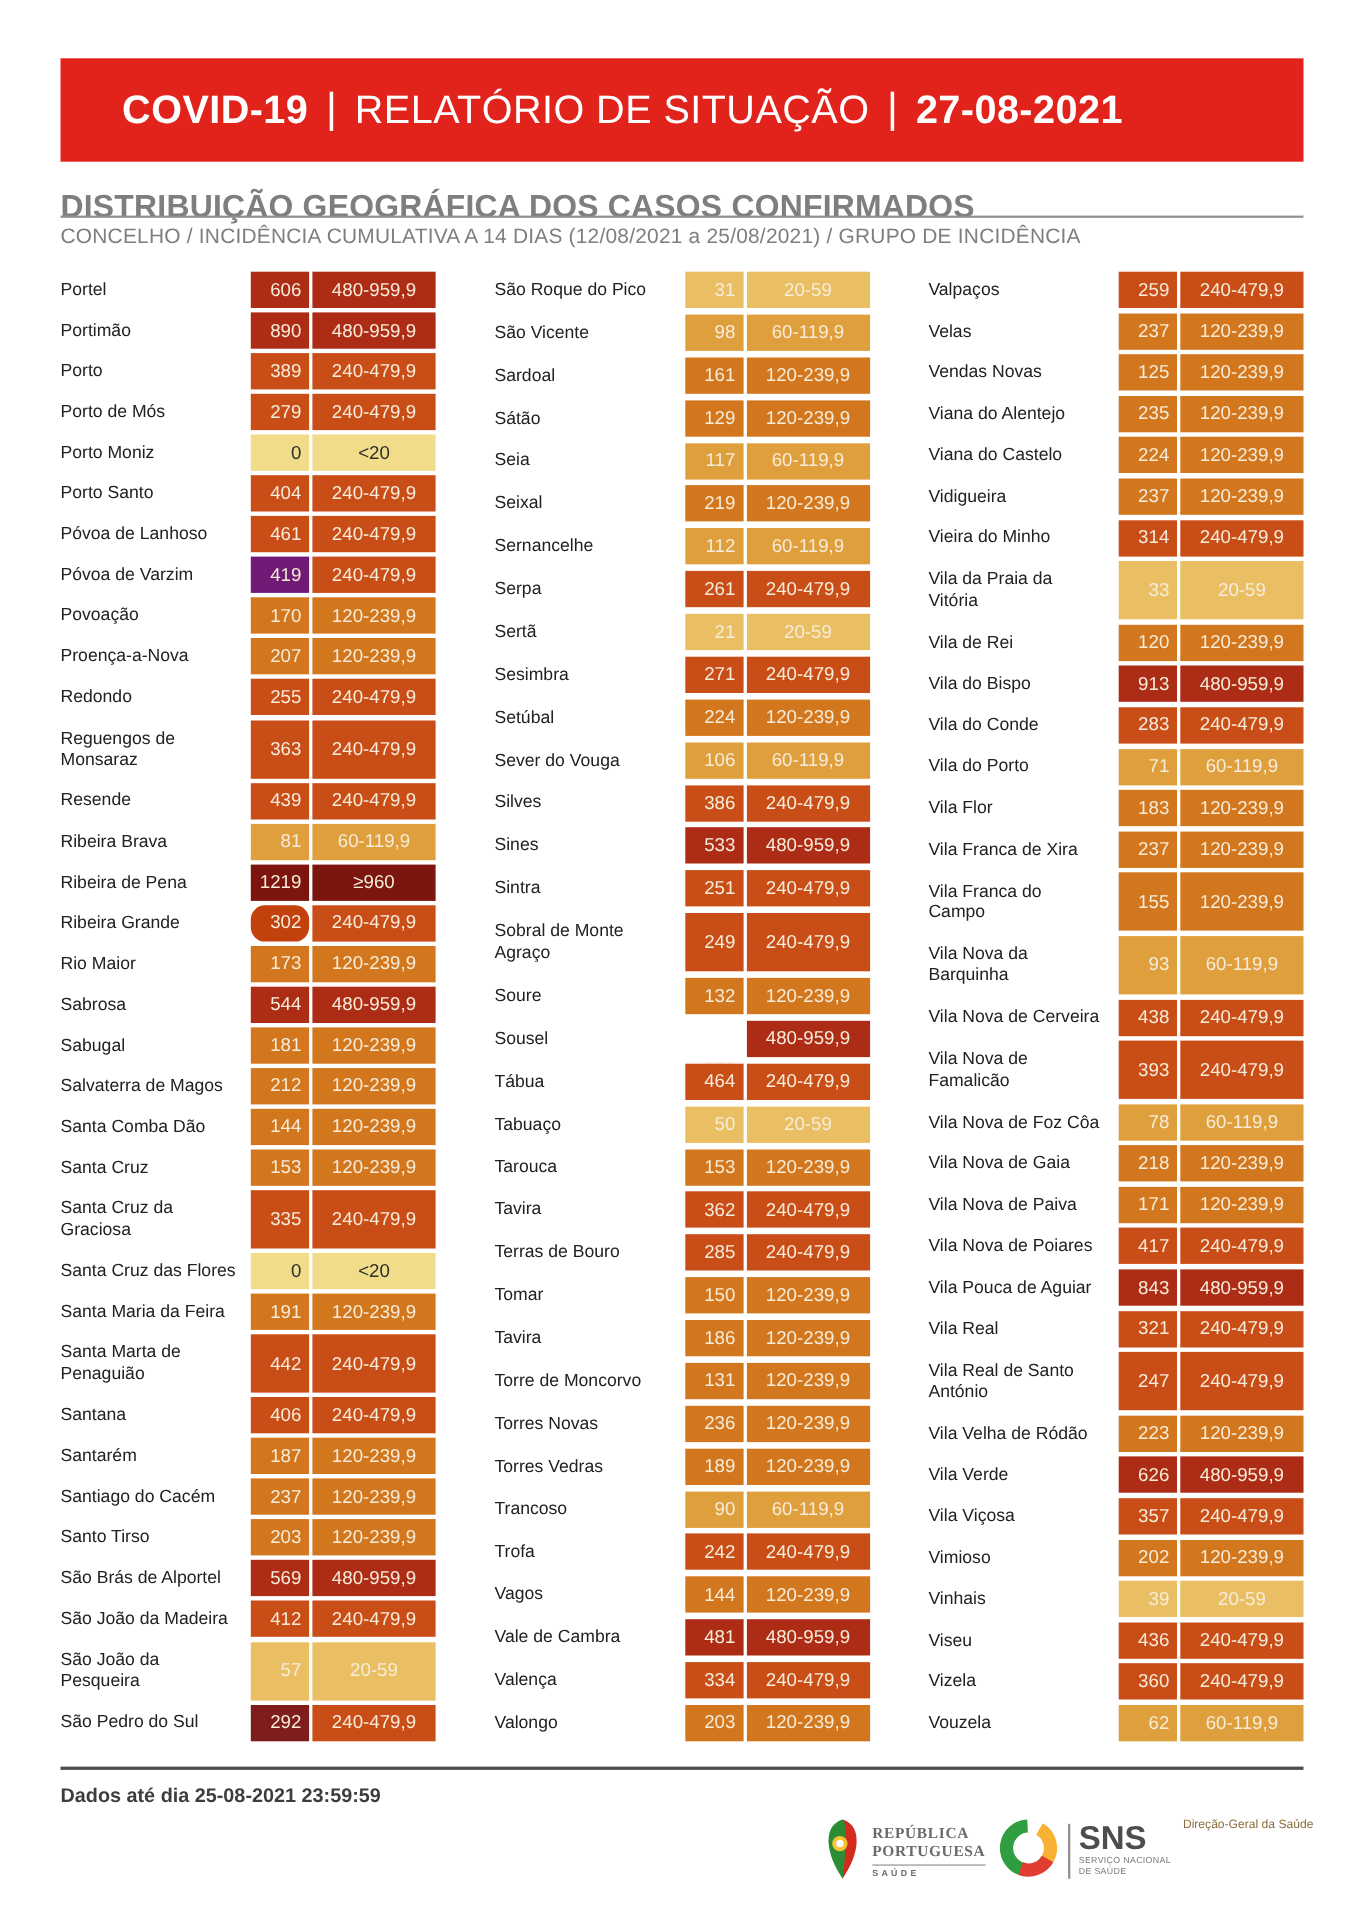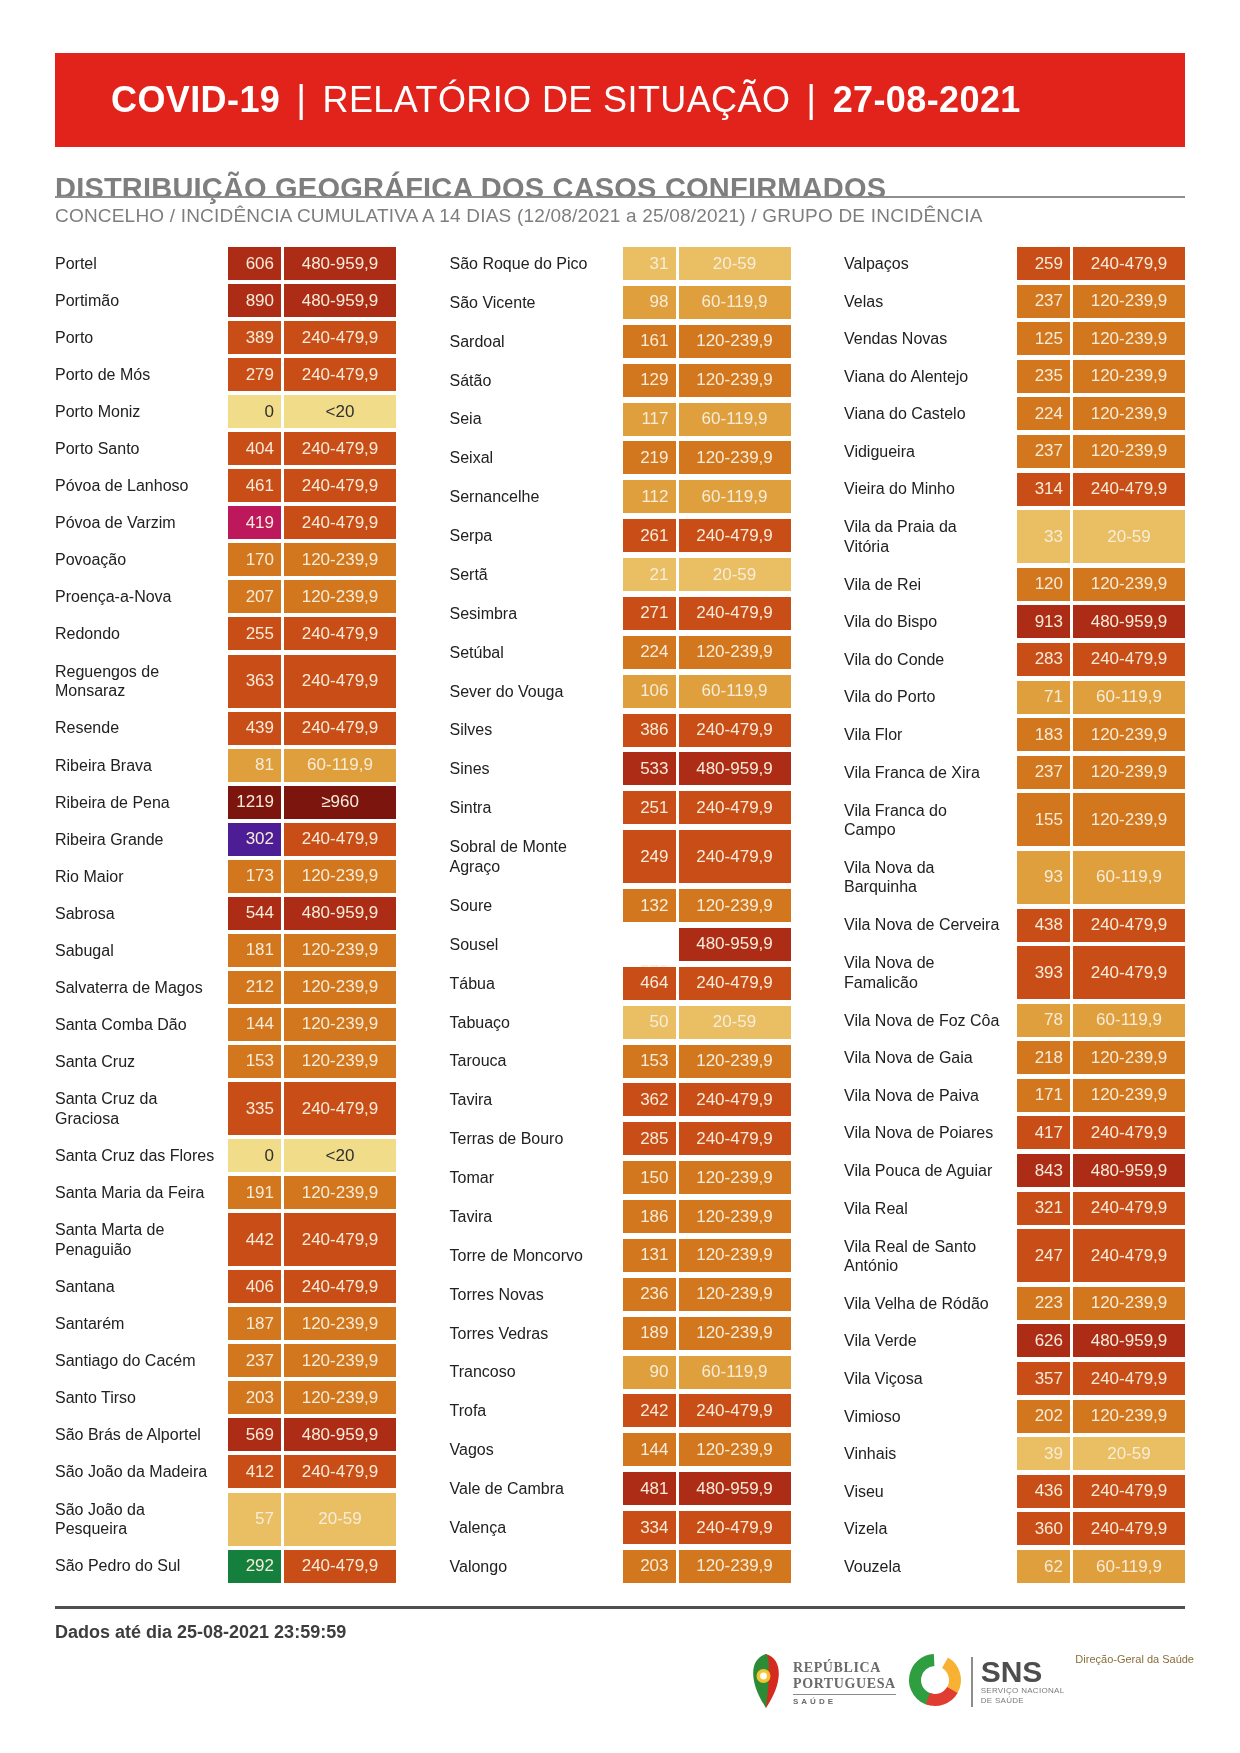--- a/index.html
+++ b/index.html
@@ -123,21 +123,21 @@
         <div class="cell val" style="background: rgb(201, 77, 23);">404</div>
         <div class="cell rng" style="background: rgb(201, 77, 23);">240-479,9</div>
       </div>
       <div class="row">
         <div class="label">Póvoa de Lanhoso</div>
         <div class="cell val" style="background: rgb(201, 77, 23);">461</div>
         <div class="cell rng" style="background: rgb(201, 77, 23);">240-479,9</div>
       </div>
       <div class="row">
         <div class="label">Póvoa de Varzim</div>
-        <div class="cell val" style="background: #be185d; padding-left: 12px;">419</div>
+        <div class="cell val" style="background: #701a75; padding-left: 12px;">419</div>
         <div class="cell rng" style="background: rgb(201, 77, 23);">240-479,9</div>
       </div>
       <div class="row">
         <div class="label">Povoação</div>
         <div class="cell val" style="background: rgb(210, 119, 30);">170</div>
         <div class="cell rng" style="background: rgb(210, 119, 30);">120-239,9</div>
       </div>
       <div class="row">
         <div class="label">Proença-a-Nova</div>
         <div class="cell val" style="background: rgb(210, 119, 30);">207</div>
@@ -164,21 +164,21 @@
         <div class="cell val" style="background: rgb(223, 159, 61);">81</div>
         <div class="cell rng" style="background: rgb(223, 159, 61);">60-119,9</div>
       </div>
       <div class="row">
         <div class="label">Ribeira de Pena</div>
         <div class="cell val" style="background: rgb(124, 21, 14);">1219</div>
         <div class="cell rng" style="background: rgb(124, 21, 14);">≥960</div>
       </div>
       <div class="row">
         <div class="label">Ribeira Grande</div>
-        <div class="cell val" style="background: #4c1d95;">302</div>
+        <div class="cell val" style="background: #c2410c; border-radius: 13px;">302</div>
         <div class="cell rng" style="background: rgb(201, 77, 23);">240-479,9</div>
       </div>
       <div class="row">
         <div class="label">Rio Maior</div>
         <div class="cell val" style="background: rgb(210, 119, 30);">173</div>
         <div class="cell rng" style="background: rgb(210, 119, 30);">120-239,9</div>
       </div>
       <div class="row">
         <div class="label">Sabrosa</div>
         <div class="cell val" style="background: rgb(173, 44, 22);">544</div>
@@ -257,21 +257,21 @@
         <div class="cell rng" style="background: rgb(201, 77, 23);">240-479,9</div>
       </div>
       <div class="row tall">
         <div class="label">São João da
 Pesqueira</div>
         <div class="cell val" style="background: rgb(234, 191, 99);">57</div>
         <div class="cell rng" style="background: rgb(234, 191, 99);">20-59</div>
       </div>
       <div class="row">
         <div class="label">São Pedro do Sul</div>
-        <div class="cell val" style="background: #15803d; margin-left: 36px;">292</div>
+        <div class="cell val" style="background: #7f1d1d; margin-left: 36px;">292</div>
         <div class="cell rng" style="background: rgb(201, 77, 23);">240-479,9</div>
       </div>
     </section>
   <section class="col">
       <div class="row">
         <div class="label">São Roque do Pico</div>
         <div class="cell val" style="background: rgb(234, 191, 99);">31</div>
         <div class="cell rng" style="background: rgb(234, 191, 99);">20-59</div>
       </div>
       <div class="row">

